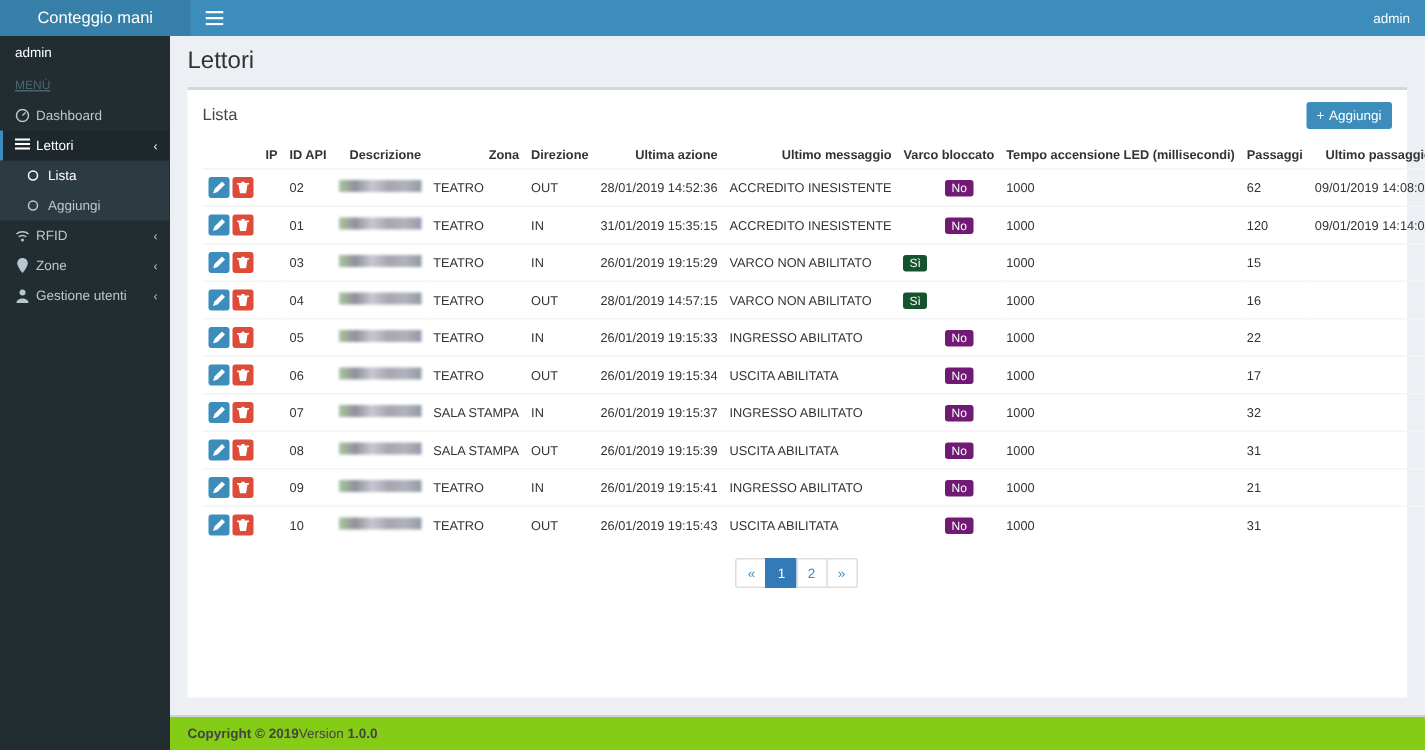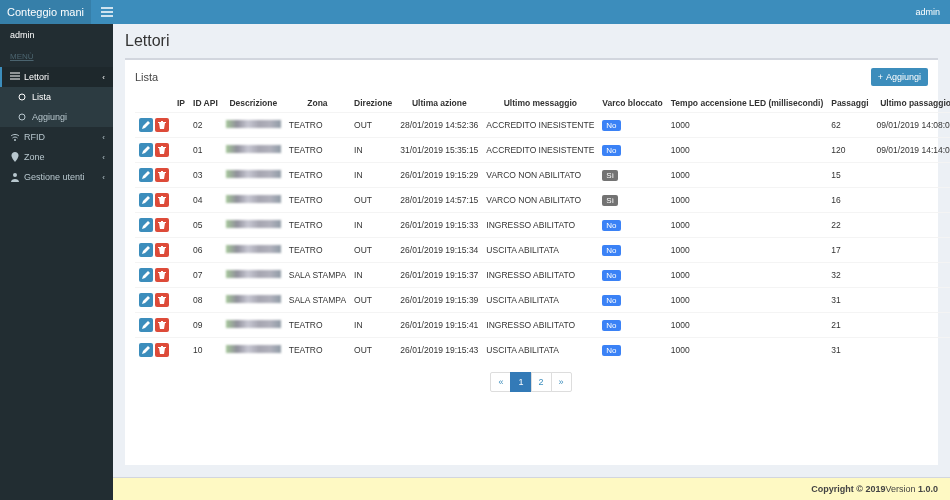--- a/index.html
+++ b/index.html
@@ -1,18 +1,18 @@
 <!DOCTYPE html>
 <html><head>
 <meta charset="utf-8">
 <style>
 * { margin:0; padding:0; box-sizing:border-box; font-family:"Helvetica Neue",Helvetica,Arial,sans-serif; }
 body { background:#ecf0f5; font-size:10px; overflow:hidden; }
 .topbar { height:24px; background:#3c8dbc; color:#fff; display:flex; align-items:center; position:fixed; top:0; left:0; right:0; z-index:10; }
-.logo { width:91px; height:24px; background:#367fa9; display:flex; align-items:center; justify-content:center; font-size:11px; }
+.logo { width:127px; height:24px; background:#367fa9; display:flex; align-items:center; justify-content:center; font-size:11px; }
 .topbar-right { flex:1; display:flex; align-items:center; justify-content:space-between; padding:0 10px; }
 .hamburger { cursor:pointer; font-size:12px; color:#fff; }
 .topuser { font-size:9px; cursor:pointer; }
 .sidebar { position:fixed; top:24px; bottom:0; left:0; width:113px; background:#222d32; color:#b8c7ce; overflow:hidden; }
 .user-panel { padding:6px 10px; font-size:9px; color:#fff; }
 .menu-header { padding:6px 10px; font-size:8px; color:#4b646f; text-transform:uppercase;text-decoration:underline; }
 .nav-item { display:flex; align-items:center; padding:5px 10px; font-size:9px; cursor:pointer; position:relative; color:#b8c7ce; }
 .nav-item.active { background:#1e282c; color:#fff; border-left:2px solid #3c8dbc; padding-left:8px; }
 .nav-item .ico { width:14px; display:inline-block; }
 .nav-item .chev { position:absolute; right:8px; font-size:8px; }
@@ -21,35 +21,35 @@
 .treeview .nav-item.sub-active { color:#fff; }
 .content { margin-left:113px; margin-top:24px; padding:0; height:calc(500px - 24px); display:flex; flex-direction:column; }
 .page-header { padding:8px 12px; }
 .page-title { font-size:16px; font-weight:500; color:#333; }
 .box { background:#fff; margin:0 12px 12px 12px; border-top:2px solid #d2d6de; flex:1; display:flex; flex-direction:column; }
 .box-header { padding:8px 10px; display:flex; justify-content:space-between; align-items:center; border-bottom:0; }
 .box-title { font-size:11px; color:#444; }
 .btn-add { background:#3c8dbc; color:#fff; border:none; padding:4px 7px; font-size:9px; border-radius:2px; cursor:pointer; display:flex; align-items:center; gap:3px;}
 .table-wrap { padding:0 10px; }
 table { width:100%; border-collapse:collapse; font-size:8.5px; }
-th { text-align:center; font-weight:600; border-bottom:1px solid #f4f4f4; padding:4px 4px; color:#333; white-space:nowrap; }
+th { text-align:right; font-weight:600; border-bottom:1px solid #f4f4f4; padding:4px 4px; color:#333; white-space:nowrap; }
 td { border-top:1px solid #f4f4f4; padding:5px 4px; color:#333; white-space:nowrap; }
 .act-btn { display:inline-flex; width:14px; height:14px; align-items:center; justify-content:center; border-radius:2px; cursor:pointer; color:#fff; font-size:8px; }
 .act-edit { background:#3c8dbc; margin-right:2px; }
 .act-del { background:#dd4b39; }
 .badge { display:inline-block; padding:1px 4px; border-radius:2px; color:#fff; font-size:8px; }
-.badge-no { background:#3b82f6; }
-.badge-si { background:#737373; }
+.badge-no { background:#701a75;margin-left:28px; }
+.badge-si { background:#14532d; }
 .descr-blur { display:inline-block; width:55px; height:8px; background:linear-gradient(90deg,#7a6,#556,#aab,#778,#889,#567); filter:blur(1px); opacity:.65; }
 .pagination { display:flex; justify-content:center; padding:10px 0 14px 0; gap:0; }
 .pg { border:1px solid #ddd; padding:4px 7px; font-size:9px; cursor:pointer; background:#fff; color:#3c8dbc; margin-left:-1px; }
 .pg:first-child { border-radius:2px 0 0 2px; }
 .pg:last-child { border-radius:0 2px 2px 0; }
 .pg.active { background:#337ab7; color:#fff; border-color:#337ab7; }
-.footer { background:#fef9c3; border-top:1px solid #d2d6de; padding:6px 12px; display:flex; justify-content:flex-end; font-size:9px; color:#444; }
+.footer { background:#84cc16; border-top:1px solid #d2d6de; padding:6px 12px; display:flex; justify-content:flex-start; font-size:9px; color:#444; }
 svg { display:block; }
 </style>
 </head>
 <body>
 
 <div class="topbar">
   <div class="logo">Conteggio mani</div>
   <div class="topbar-right">
     <span class="hamburger">
       <svg width="12" height="10" viewBox="0 0 12 10">
@@ -57,20 +57,29 @@
         </svg>
     </span>
     <span class="topuser">admin</span>
   </div>
 </div>
 
 <div class="sidebar">
   <div class="user-panel">admin</div>
   <div class="menu-header">MENÙ</div>
   <div id="nav">
+      <div class="nav-item">
+        <span class="ico">
+          <svg width="10" height="10" viewBox="0 0 10 10">
+            <circle cx="5" cy="5" r="4" fill="none" stroke="currentColor"></circle>
+            <path d="M5 5L7 3" stroke="currentColor"></path>
+          </svg>
+        </span>
+        <span>Dashboard</span>
+      </div>
       <div class="nav-item active">
         <span class="ico">
           <svg width="10" height="10" viewBox="0 0 10 10">
             <path d="M0 1h10M0 4h10M0 7h10" stroke="currentColor" stroke-width="1.2"></path>
           </svg>
         </span>
         <span>Lettori</span>
         <span class="chev">‹</span>
       </div>
       <div class="treeview">

